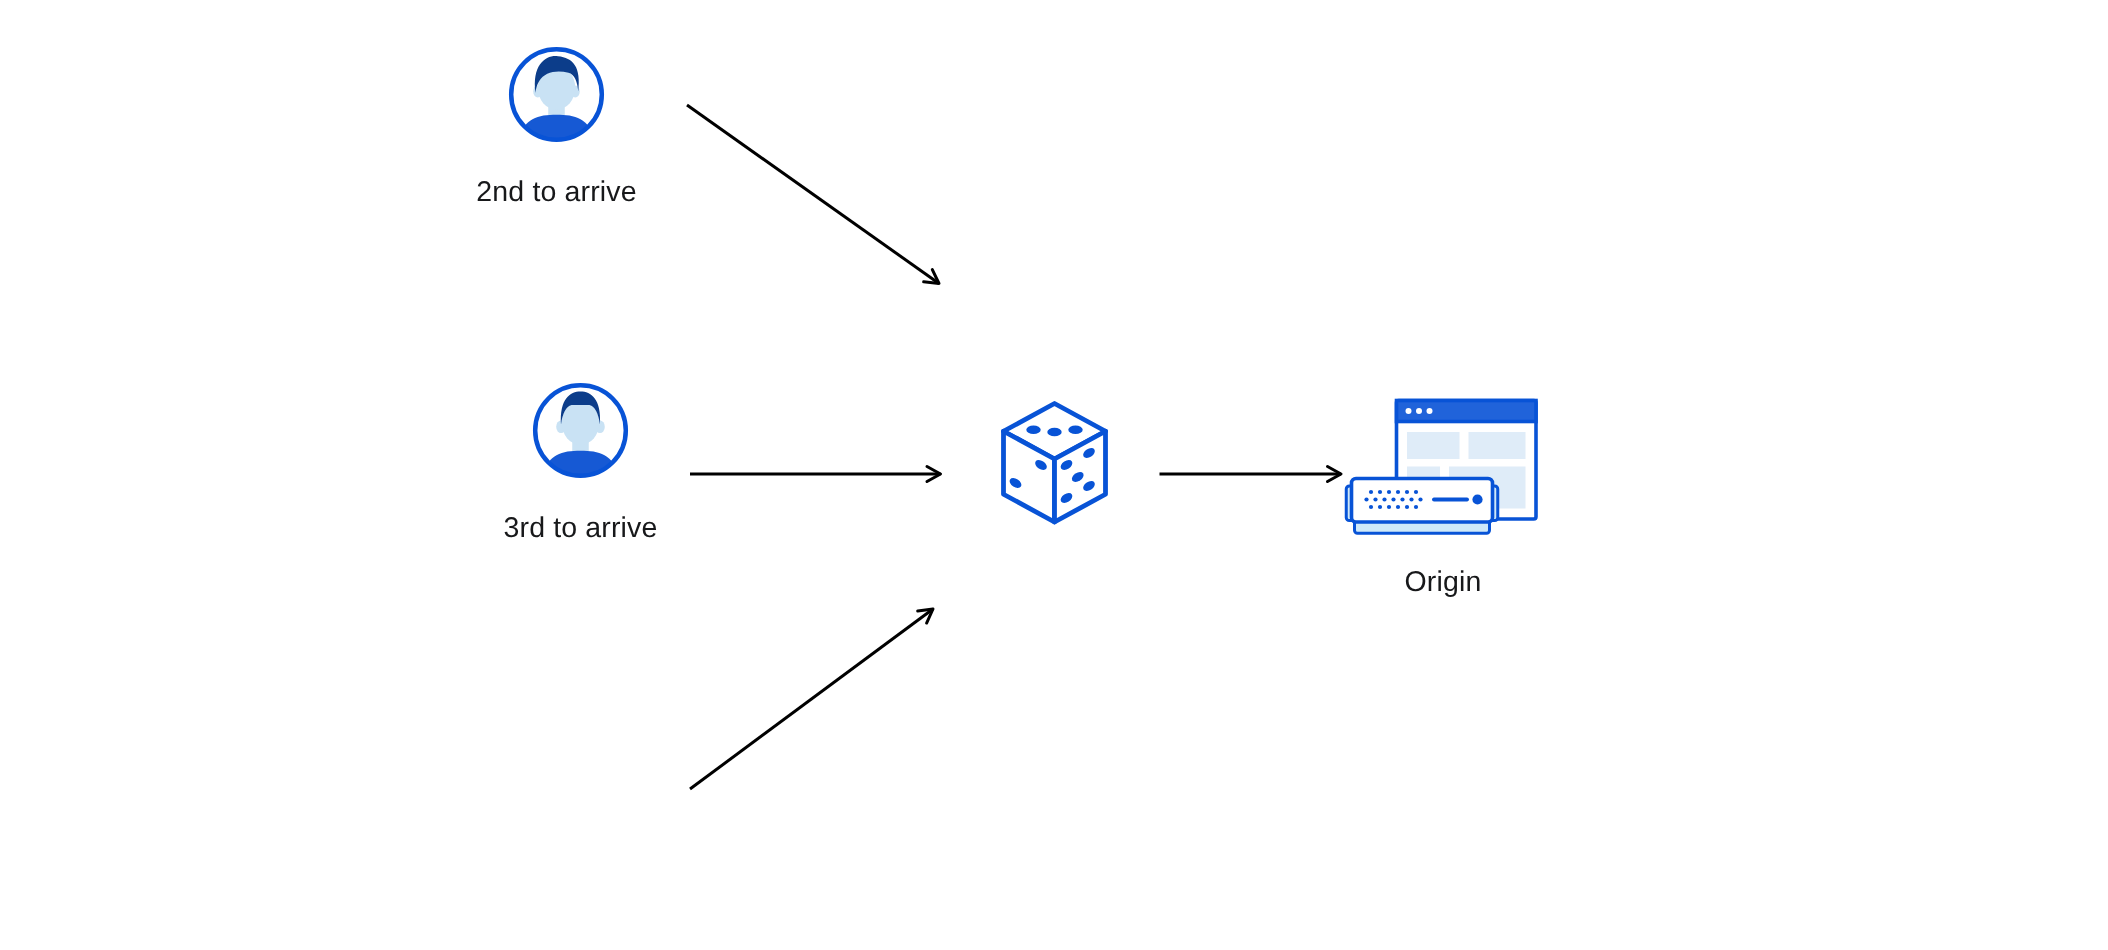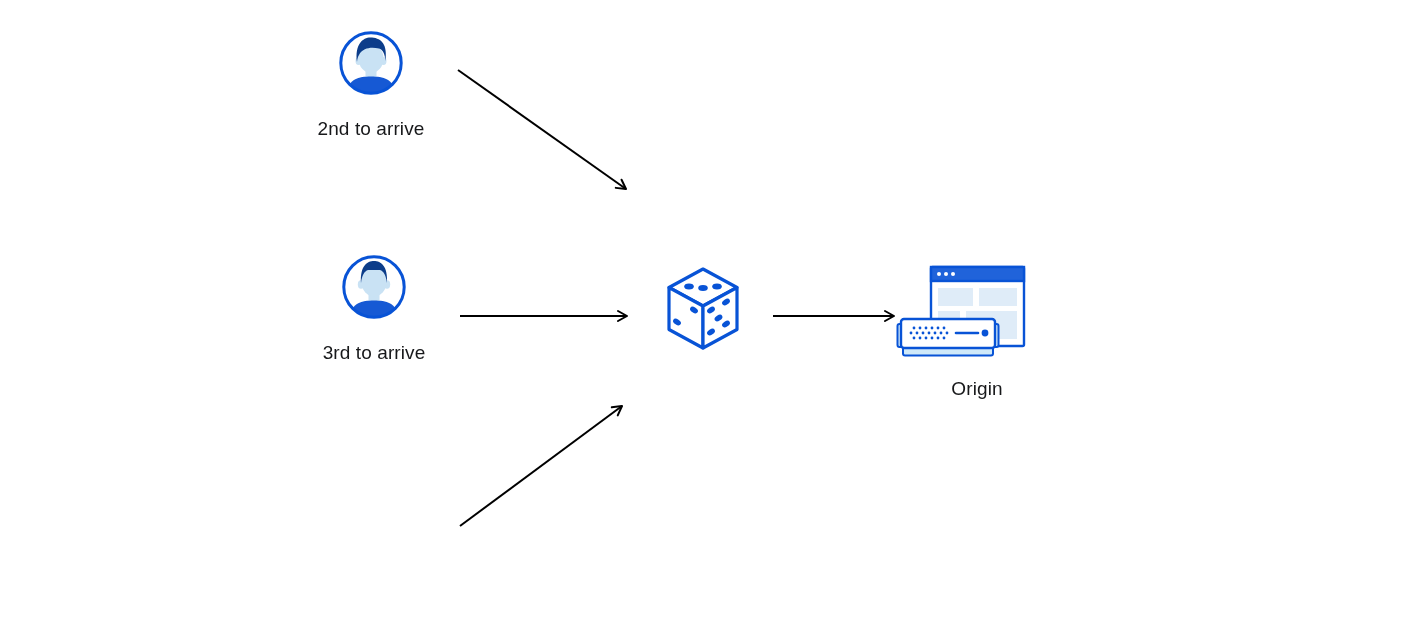--- a/index.html
+++ b/index.html
@@ -10,21 +10,21 @@
     padding-left:12px;
   }
   .arrows-layer{position:absolute;left:0;top:0;width:1405px;height:633px;}
   .node{position:absolute;}
   .node .label{
     position:absolute;left:50%;transform:translateX(-50%);
     white-space:nowrap;font-size:19px;line-height:1.2;
     color:var(--text-color,#17181a);letter-spacing:.1px;
   }
   .avatar-label{top:88px;}
-  .origin-label{top:114px;margin-left:15px;}
+  .origin-label{top:114px;}
   
   .fw{fill:#ffffff;}
   .fb{fill:var(--primary-blue,#0853d6);}
   .sb{stroke:var(--primary-blue,#0853d6);}
   .f-face{fill:var(--face-blue,#c9e2f4);}
   .f-hair{fill:var(--hair-navy,#0c3d8a);}
   .f-shirt{fill:var(--shirt-blue,#1659d4);}
   .f-panel{fill:var(--panel-blue,#dfecf8);}
   .f-server{fill:var(--server-fill-blue,#cfe9f9);}
   .f-header{fill:var(--header-blue,#2063da);}
@@ -63,21 +63,21 @@
         <ellipse cx="33" cy="28.5" rx="12.5" ry="14.5" class="f-face"></ellipse>
         <path class="f-hair" d="M19,32 C16.5,13 26,6.5 34,7.5 C44,8.5 49.5,14.5 47.5,31
                  C47,24.5 45,19.5 41,18.5 C33,16.5 25,18 21.5,24 C20,26.5 19.2,29 19,32 Z"></path>
         <path class="f-shirt" d="M7,66 C10,49 20,46.5 33,46.5 C46,46.5 56,49 59,66 Z"></path>
       </g>
       <circle cx="33" cy="33" r="30.2" fill="none" class="sb" stroke-width="3"></circle>
     </svg>
     <div class="label avatar-label">2nd to arrive</div>
   </div>
 
-  <div class="node" style="left:341px;top:254px;width:66px;">
+  <div class="node" style="left:354px;top:254px;width:66px;">
     <svg width="66" height="66" viewBox="0 0 66 66">
       <defs>
           <clipPath id="clipB">
             <circle cx="33" cy="33" r="30.2"></circle>
           </clipPath>
         </defs>
       <circle cx="33" cy="33" r="30.2" class="fw"></circle>
       <g clip-path="url(#clipB)">
         <ellipse cx="20" cy="30.5" rx="3.2" ry="4.2" class="f-face"></ellipse>
         <ellipse cx="46" cy="30.5" rx="3.2" ry="4.2" class="f-face"></ellipse>

